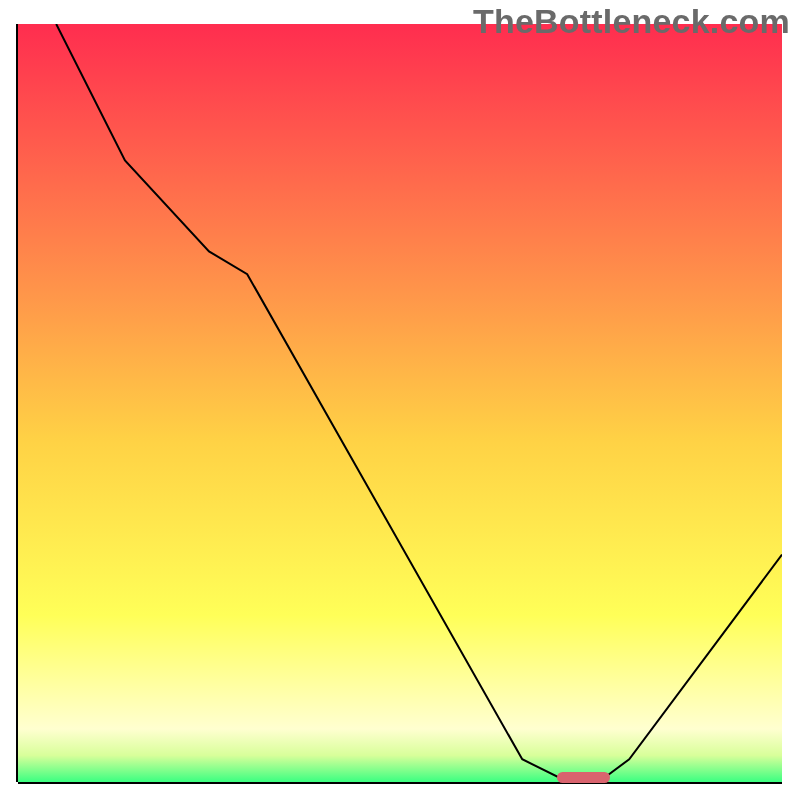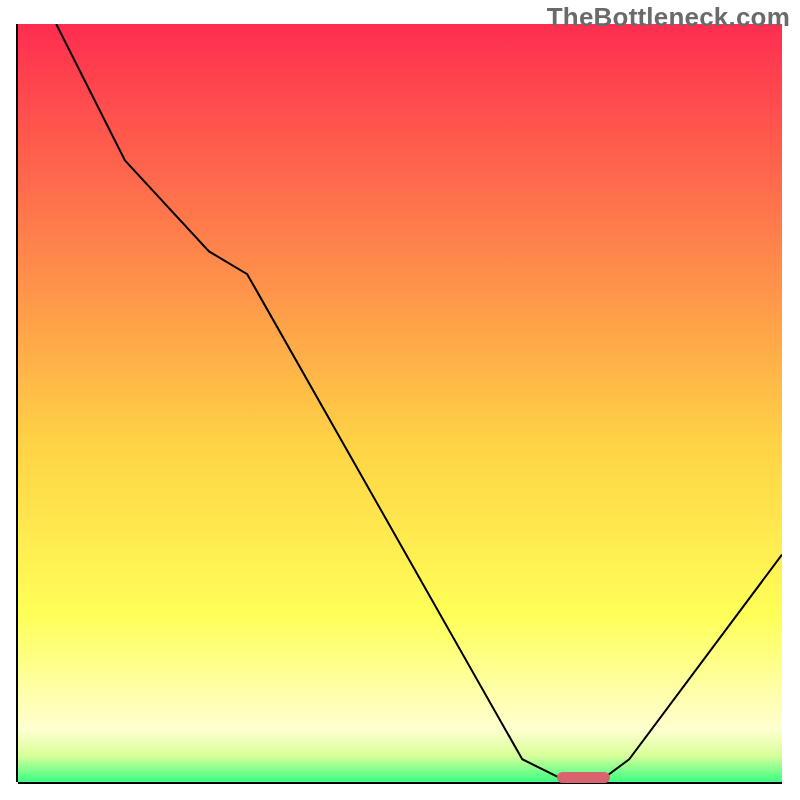--- a/index.html
+++ b/index.html
@@ -13,21 +13,21 @@
   .chart-container {
     position: relative;
     width: 800px;
     height: 800px;
   }
   .watermark {
     position: absolute;
     top: 2px;
     right: 10px;
     font-family: Arial, Helvetica, sans-serif;
-    font-size: 26px;
+    font-size: 34px;
     font-weight: 600;
     color: #6a6a6a;
     z-index: 5;
     letter-spacing: 0.2px;
   }
   .plot-area {
     position: absolute;
     left: 18px;
     top: 24px;
     width: 764px;   

